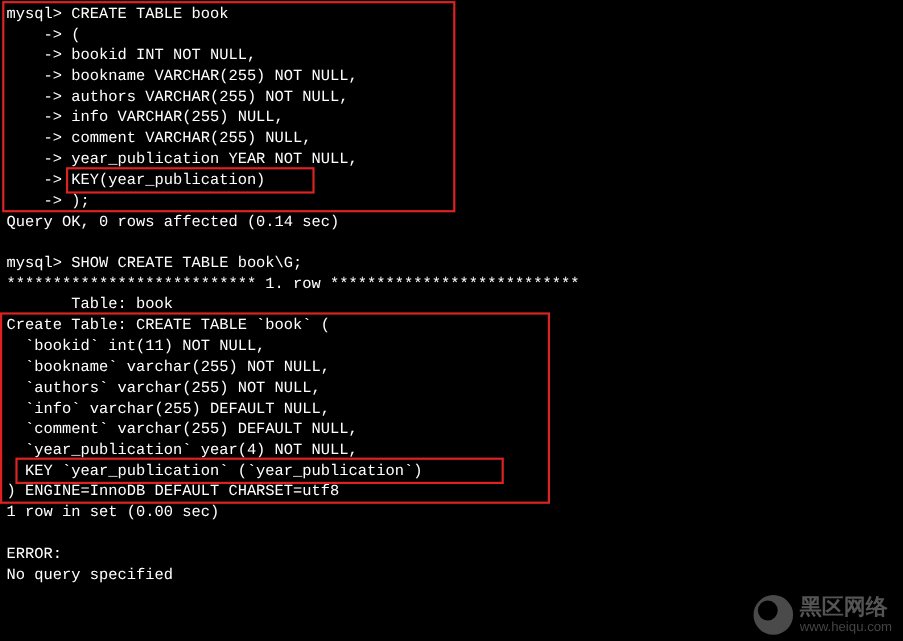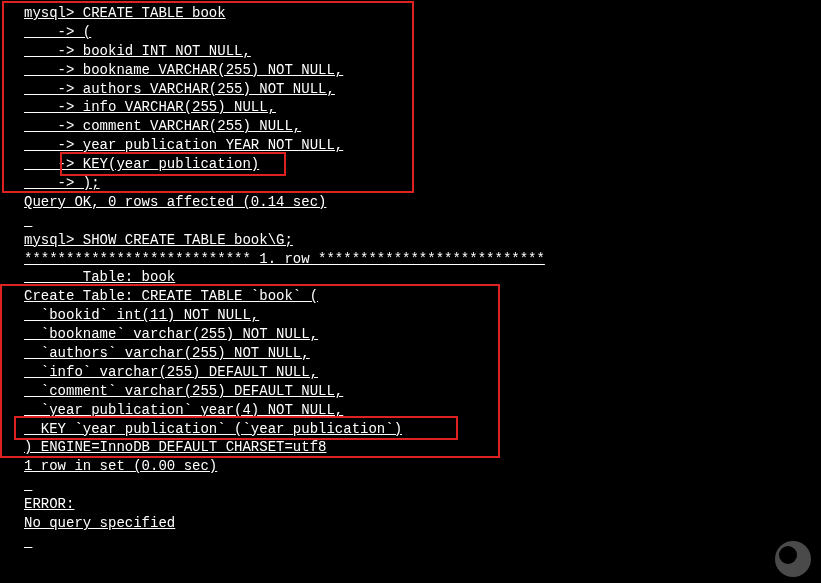--- a/index.html
+++ b/index.html
@@ -9,24 +9,23 @@
     font-family: "Consolas", "Courier New", monospace;
     font-size: 14px;
     line-height: 1.35;
     color: #fff;
     width: 821px;
     height: 583px;
     overflow: hidden;
     position: relative;
   }
   .terminal {
-    padding: 4px 24px;
+    padding: 4px 6px;
     white-space: pre;
     position: relative;
-    text-decoration: underline;
   }
   .line { display: block; }
   .box {
     position: absolute;
     border: 2px solid #dd2222;
     pointer-events: none;
   }
   .watermark {
     position: absolute;
     right: 10px;
@@ -67,18 +66,22 @@
   .watermark .cn{font-size:20px;font-weight:bold;color:#555;}
   .watermark .url{font-size:12px;color:#444;margin-top:2px;}
 </style>
 </head>
 <body>
 
 <div class="terminal" id="term"><span class="line">mysql&gt; CREATE TABLE book</span><span class="line">    -&gt; (</span><span class="line">    -&gt; bookid INT NOT NULL,</span><span class="line">    -&gt; bookname VARCHAR(255) NOT NULL,</span><span class="line">    -&gt; authors VARCHAR(255) NOT NULL,</span><span class="line">    -&gt; info VARCHAR(255) NULL,</span><span class="line">    -&gt; comment VARCHAR(255) NULL,</span><span class="line">    -&gt; year_publication YEAR NOT NULL,</span><span class="line">    -&gt; KEY(year_publication)</span><span class="line">    -&gt; );</span><span class="line">Query OK, 0 rows affected (0.14 sec)</span><span class="line">&nbsp;</span><span class="line">mysql&gt; SHOW CREATE TABLE book\G;</span><span class="line">*************************** 1. row ***************************</span><span class="line">       Table: book</span><span class="line">Create Table: CREATE TABLE `book` (</span><span class="line">  `bookid` int(11) NOT NULL,</span><span class="line">  `bookname` varchar(255) NOT NULL,</span><span class="line">  `authors` varchar(255) NOT NULL,</span><span class="line">  `info` varchar(255) DEFAULT NULL,</span><span class="line">  `comment` varchar(255) DEFAULT NULL,</span><span class="line">  `year_publication` year(4) NOT NULL,</span><span class="line">  KEY `year_publication` (`year_publication`)</span><span class="line">) ENGINE=InnoDB DEFAULT CHARSET=utf8</span><span class="line">1 row in set (0.00 sec)</span><span class="line">&nbsp;</span><span class="line">ERROR:</span><span class="line">No query specified</span><span class="line">&nbsp;</span></div>
 
 <div class="watermark">
   <div class="logo"></div>
+  <div class="text">
+    <span class="cn">黑区网络</span>
+    <span class="url">www.heiqu.com</span>
+  </div>
 </div>
 
 <div class="box" style="top: 1px; left: 2px; width: 408px; height: 188px;"></div>
 <div class="box" style="top: 152px; left: 60px; width: 222px; height: 20px;"></div>
 <div class="box" style="top: 284px; left: 0px; width: 496px; height: 170px;"></div>
 <div class="box" style="top: 416px; left: 14px; width: 440px; height: 20px;"></div>
 
 </body></html>

